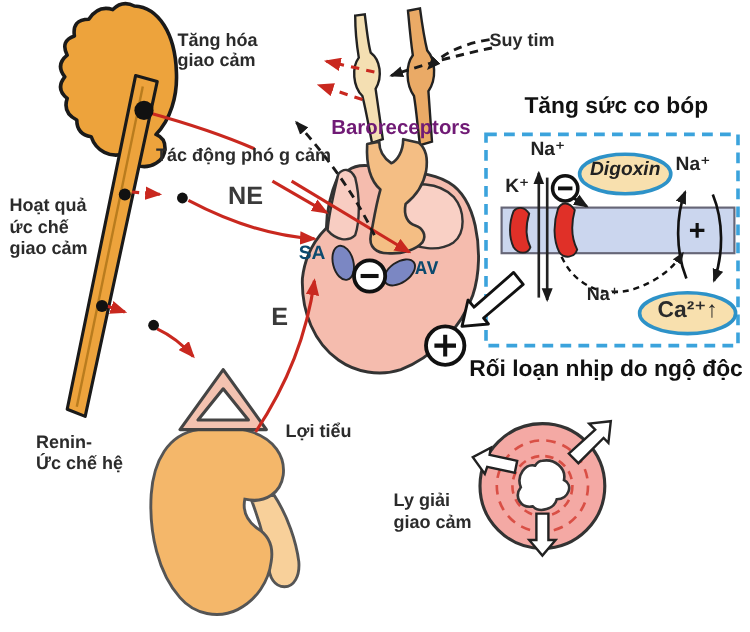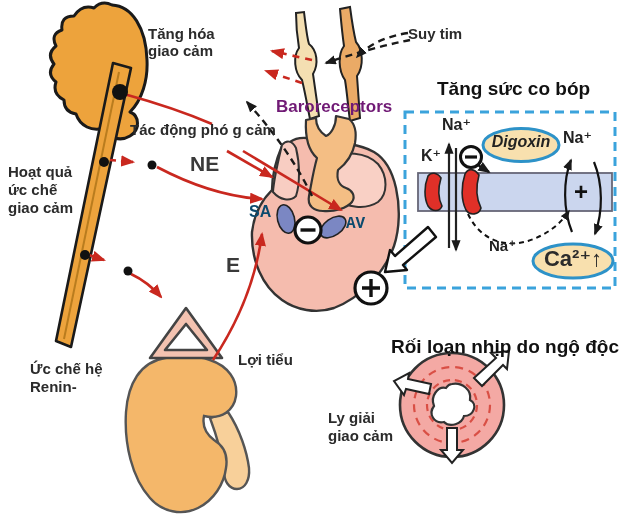--- a/index.html
+++ b/index.html
@@ -195,40 +195,40 @@
 
 <div class="lbl big" style="left:190px;top:155px;">NE</div>
 
 <div class="lbl big" style="left:226px;top:256px;">E</div>
 
 <div class="lbl node-lb" style="left:249px;top:203px;">SA</div>
 
 <div class="lbl node-lb" style="left:346px;top:216px;font-family:Liberation Mono, monospace;">AV</div>
 
 <div class="lbl" style="left:30px;top:360px;line-height:18px;">
+  <span class="ln">Renin-</span>
   <span class="ln">Ức chế hệ</span>
-  <span class="ln">Renin-</span>
 </div>
 
 <div class="lbl" style="left:238px;top:351px;">Lợi tiểu</div>
 
 <div class="lbl" style="left:328px;top:409px;line-height:18px;">
   <span class="ln">Ly giải</span>
   <span class="ln">giao cảm</span>
 </div>
 
-<div class="lbl boxtitle" style="left:391px;top:299px;margin-top:39px;">Rối loạn nhịp do ngộ độc</div>
+<div class="lbl boxtitle" style="left:391px;top:299px;">Rối loạn nhịp do ngộ độc</div>
 
 <div class="lbl boxtitle" style="left:437px;top:80px;">Tăng sức co bóp</div>
 
 <div class="lbl ion" style="left:442px;top:116px;">Na⁺</div>
 
 <div class="lbl ion" style="left:421px;top:147px;">K⁺</div>
 
 <div class="lbl digox" style="left:484px;top:133px;width:74px;">Digoxin</div>
 
 <div class="lbl ion" style="left:563px;top:129px;">Na⁺</div>
 
 <div class="lbl ion" style="left:489px;top:237px;font-size:15px;">Na⁺</div>
 
-<div class="lbl center" style="left:533px;top:250px;width:80px;font-size:22px;">Ca²⁺↑</div>
+<div class="lbl center" style="left:533px;top:250px;width:80px;font-size:19px;">Ca²⁺↑</div>
 
 </div>
 
 </body></html>

